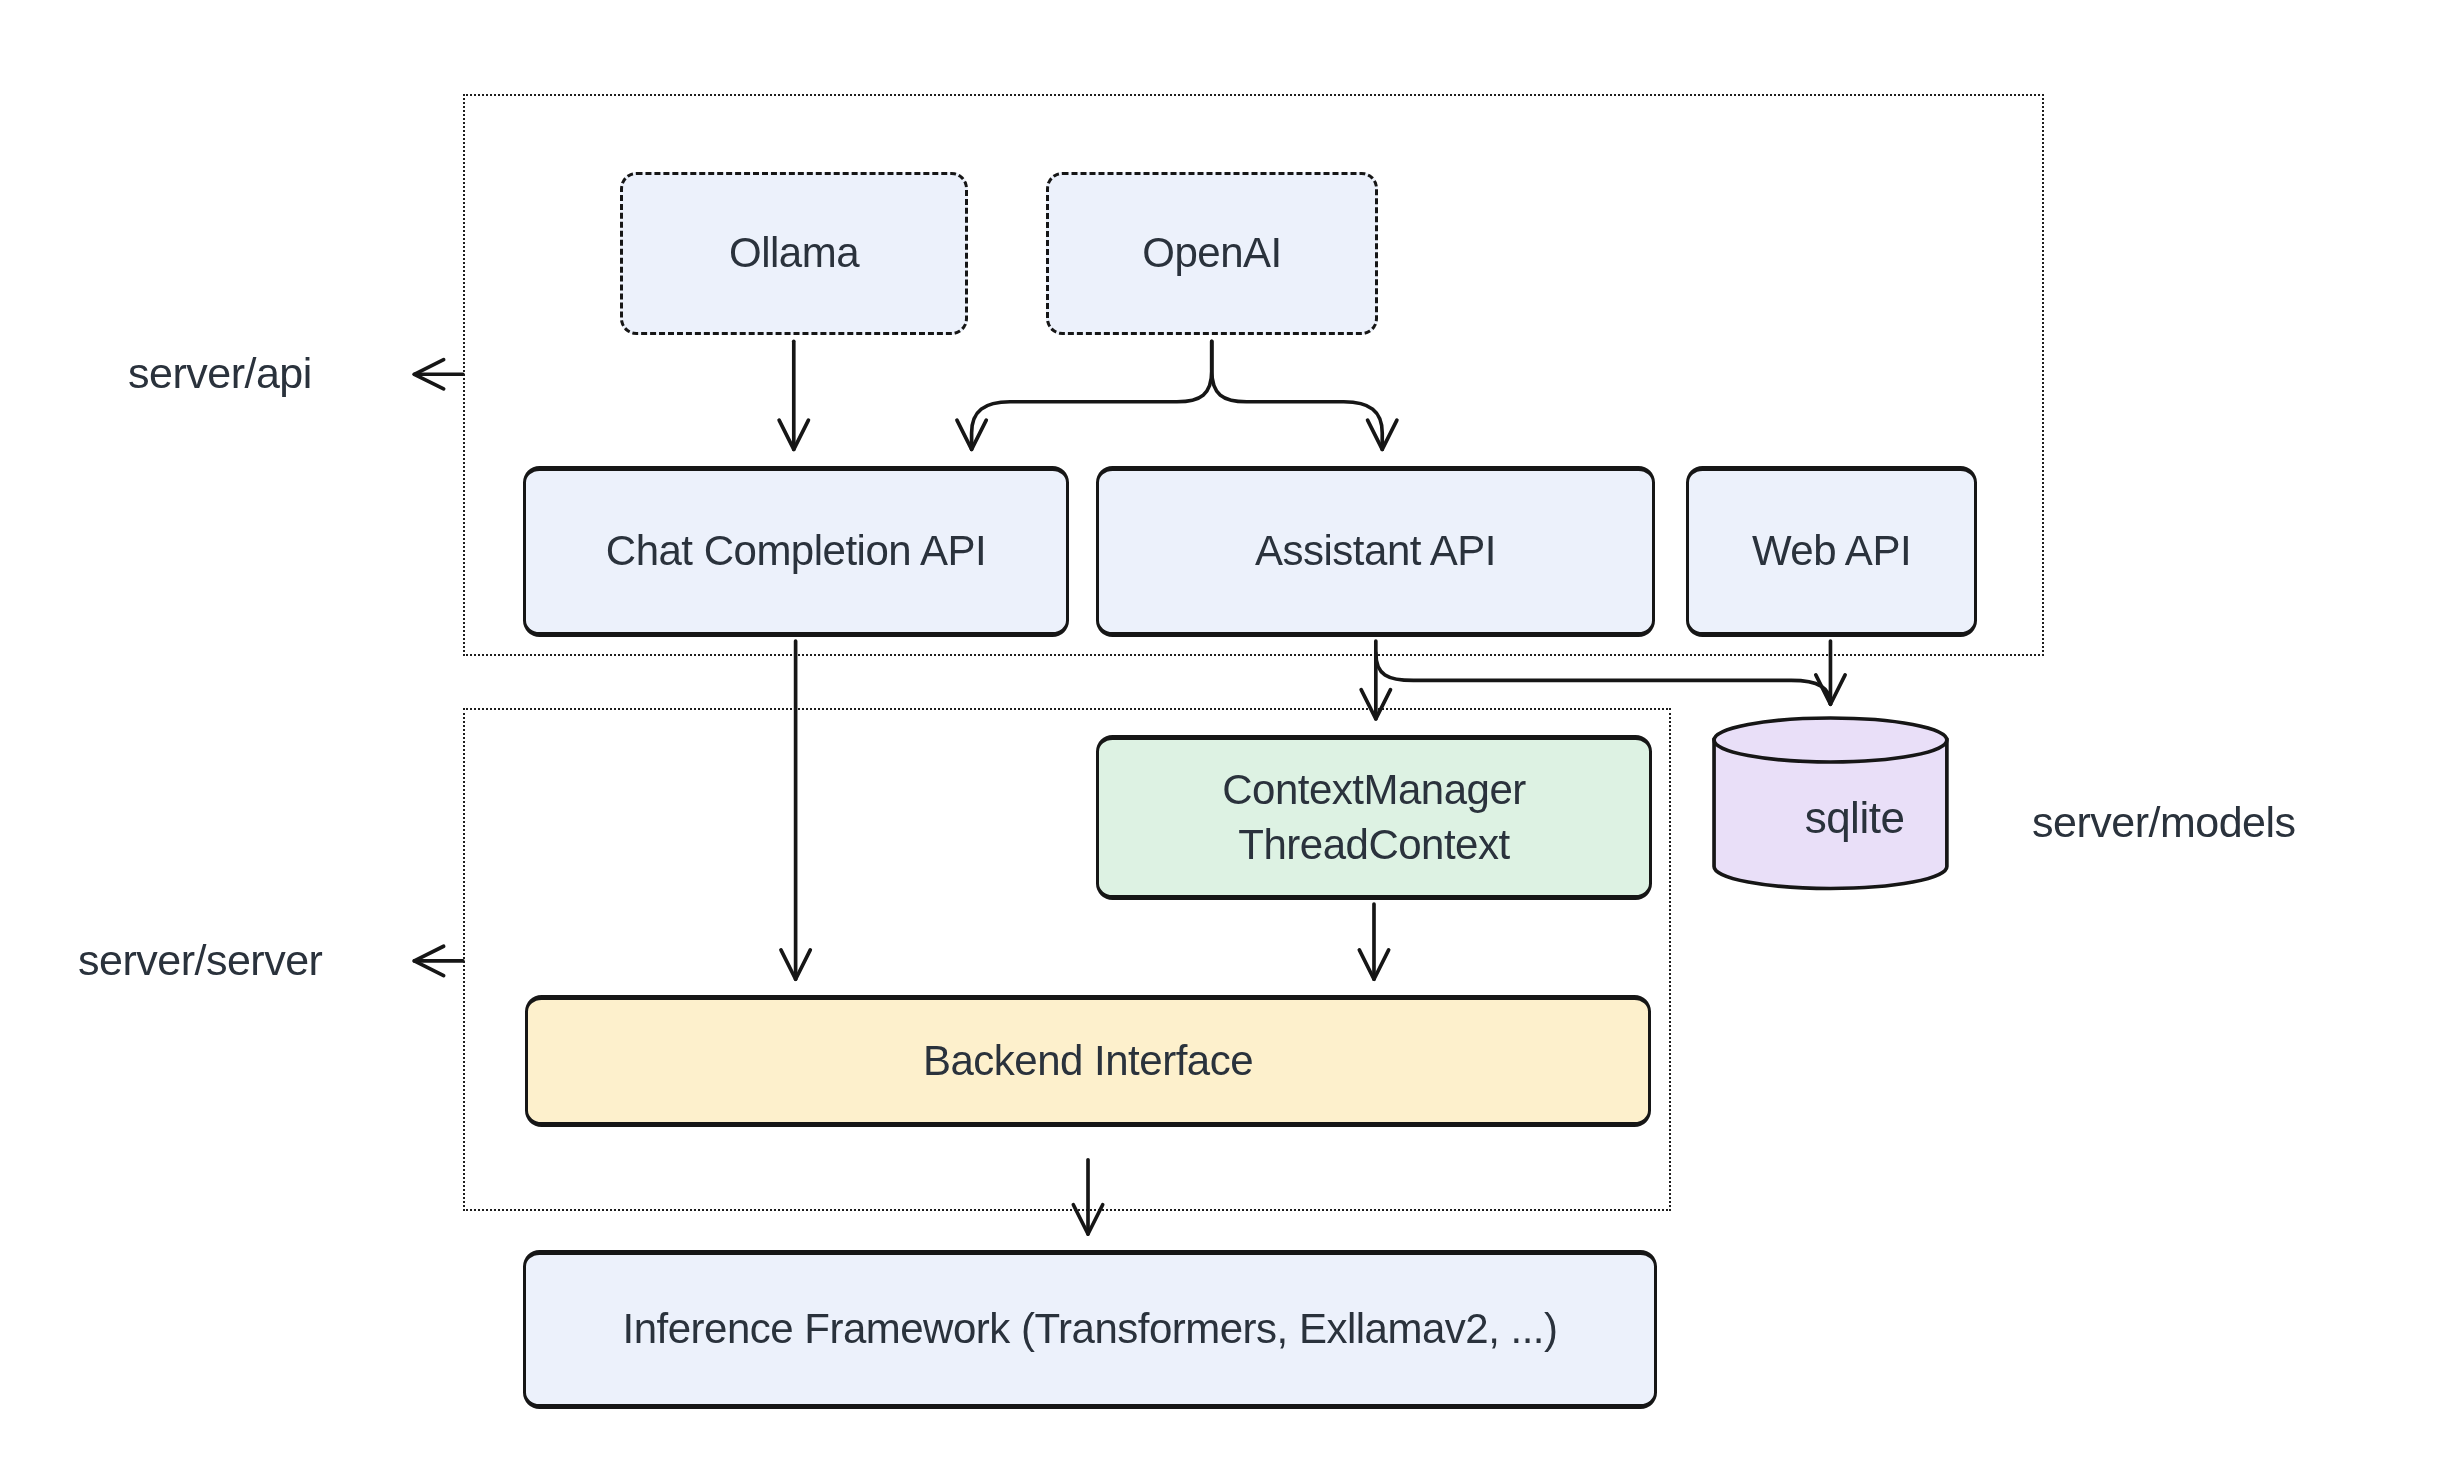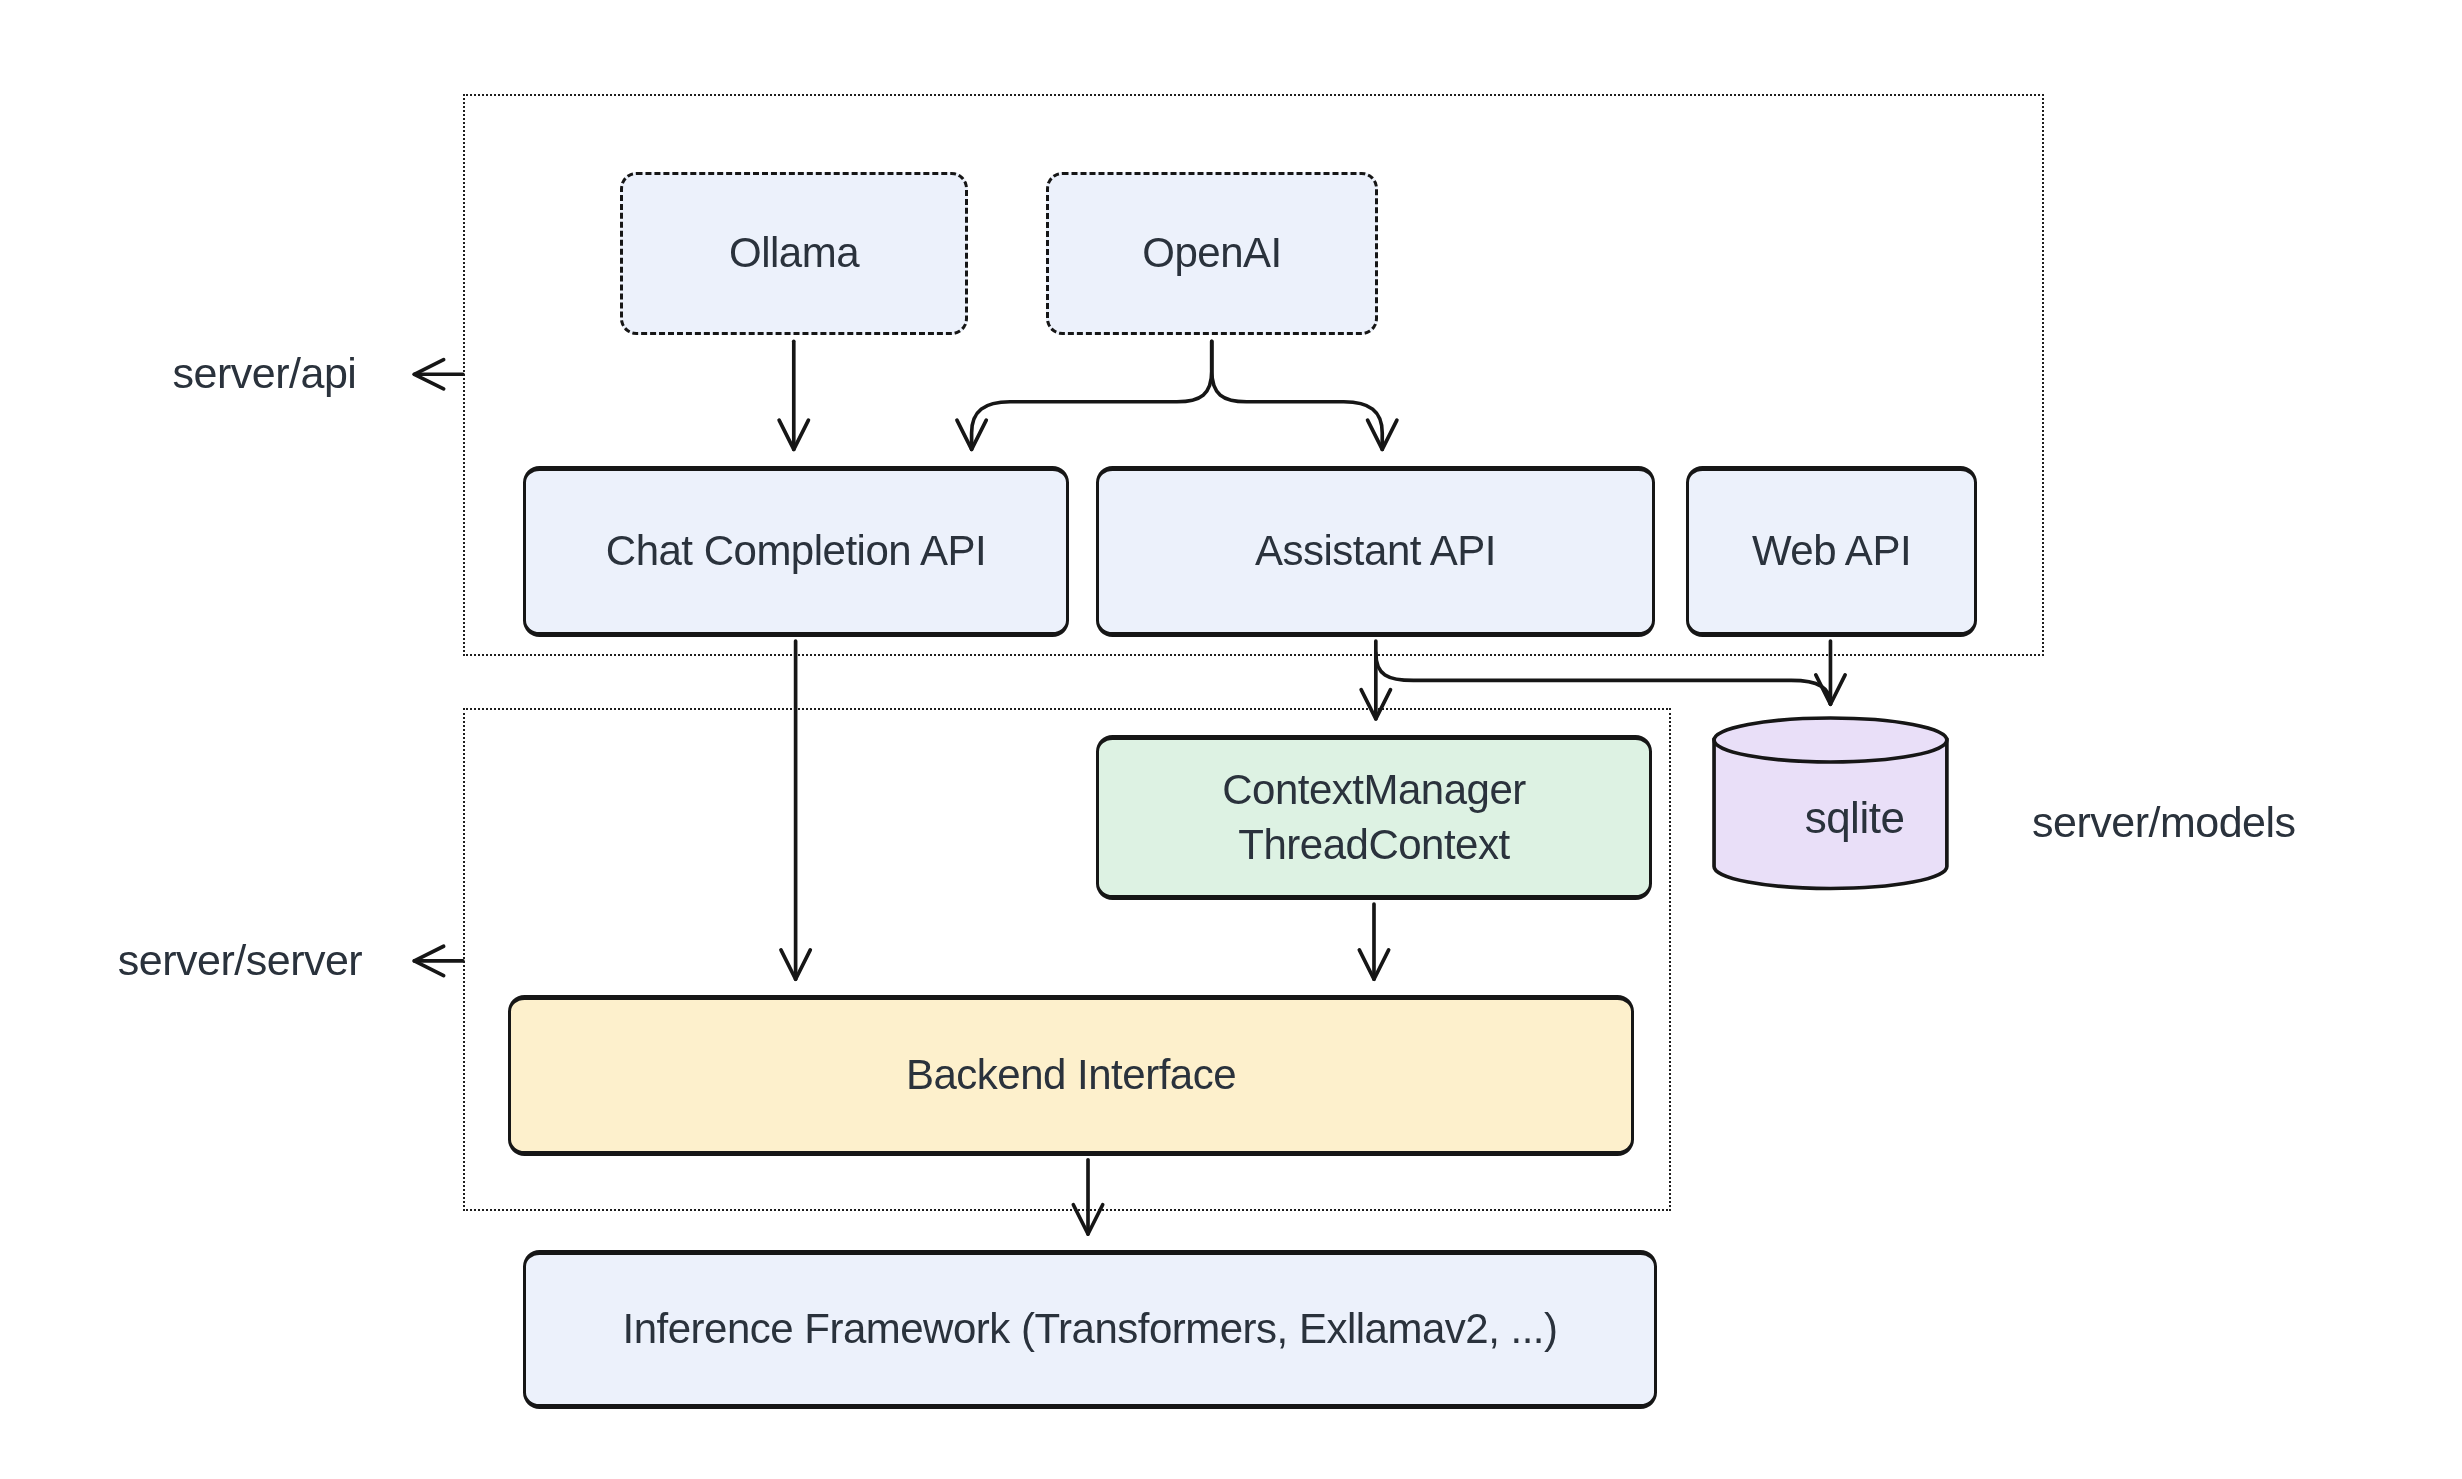--- a/index.html
+++ b/index.html
@@ -47,21 +47,21 @@
   .node.solid{border-width:5.5px 3.7px;}
   .node.dashed{border-style:dashed;border-width:3.7px;}
   .node.green{background:var(--node-fill-green);}
   .node.yellow{background:var(--node-fill-yellow);}
   .side-label{
     position:absolute;
     font-size:43px;letter-spacing:-0.5px;
     line-height:51px;height:51px;
     color:var(--text);z-index:3;white-space:nowrap;
   }
-  .right-align{text-align:center;}
+  .right-align{text-align:left;}
   .cyl-label{
     position:absolute;left:1738px;top:790px;width:233px;height:55px;
     display:flex;align-items:center;justify-content:center;
     font-size:44px;color:var(--text);z-index:3;letter-spacing:-0.5px;
   }
 </style>
 </head>
 <body>
 
 <div class="canvas">
@@ -113,21 +113,21 @@
 
   <div class="node solid" style="left:1686px;top:466px;width:291px;height:171px">
     <span>Web API</span>
   </div>
 
   <div class="node solid green" style="left:1096px;top:735px;width:556px;height:165px">
     <span>ContextManager</span>
     <span>ThreadContext</span>
   </div>
 
-  <div class="node solid yellow" style="left:508px;top:995px;width:1126px;height:161px">
+  <div class="node solid yellow" style="left:525px;top:995px;width:1126px;height:132px">
     <span>Backend Interface</span>
   </div>
 
   <div class="node solid" style="left:523px;top:1250px;width:1134px;height:159px">
     <span>Inference Framework (Transformers, Exllamav2, ...)</span>
   </div>
 
   <div class="cyl-label">sqlite</div>
 
   <div class="side-label right-align" style="left:128px;top:348px;width:273px">server/api</div>

